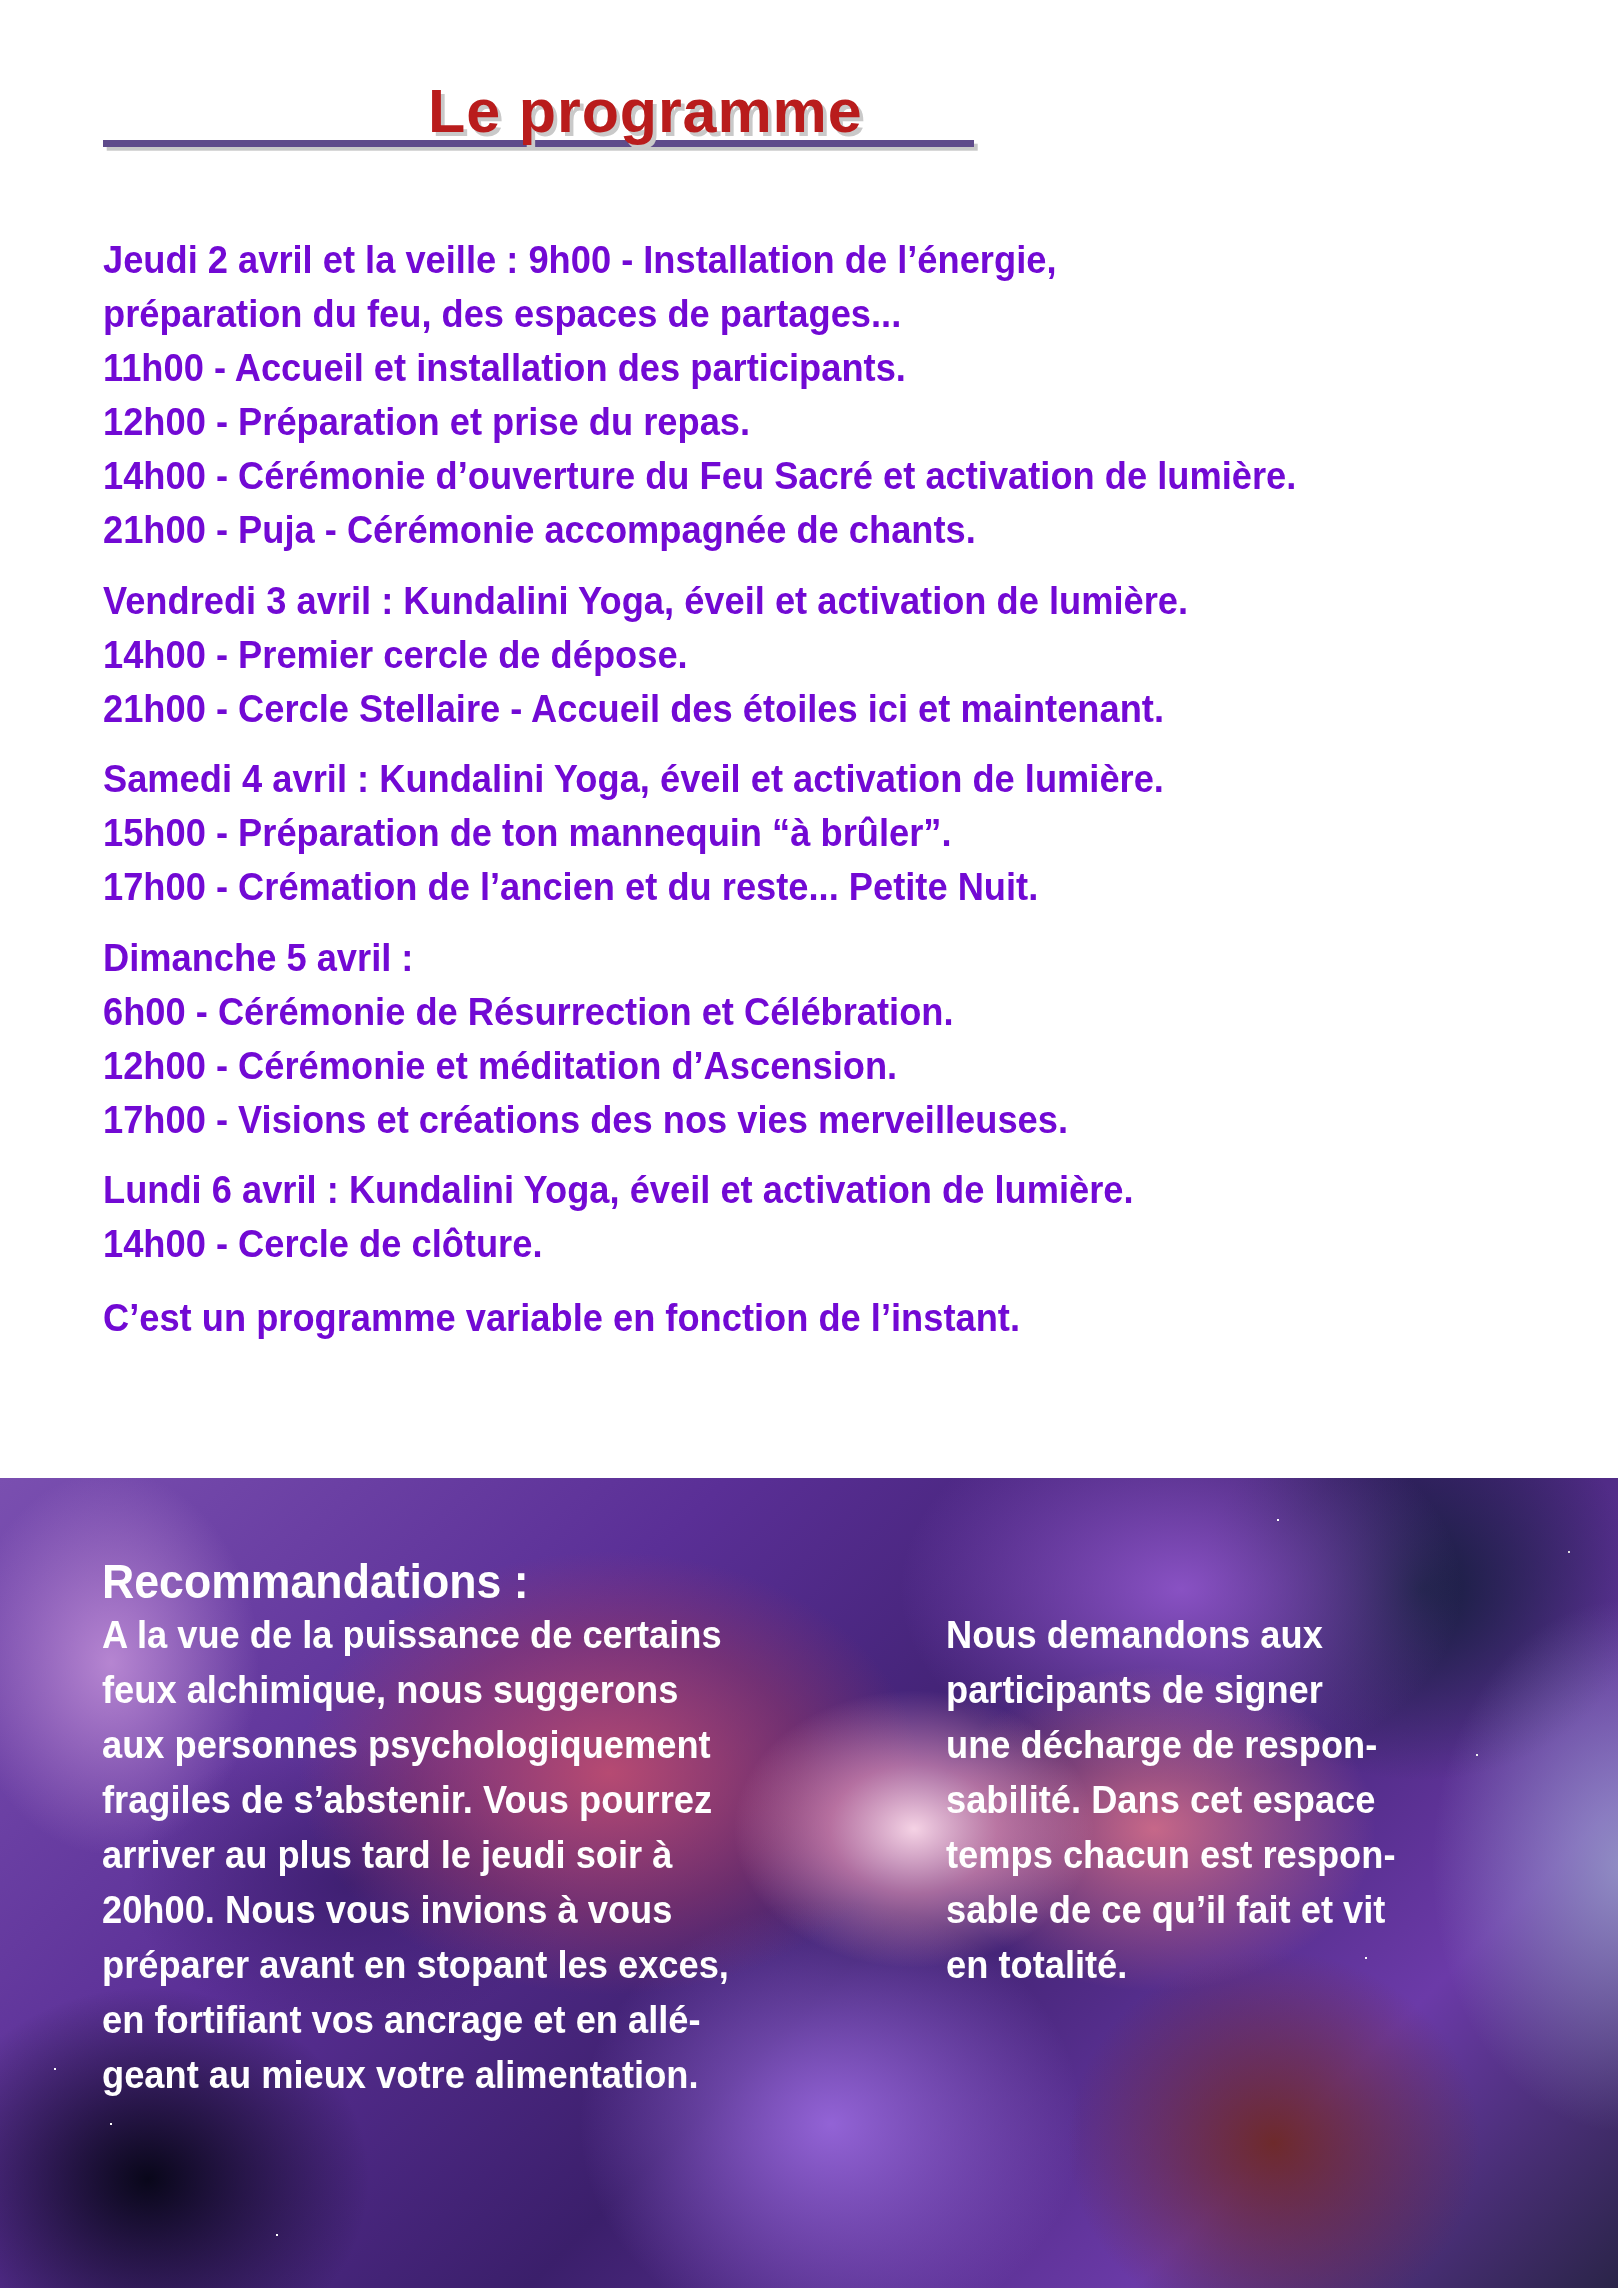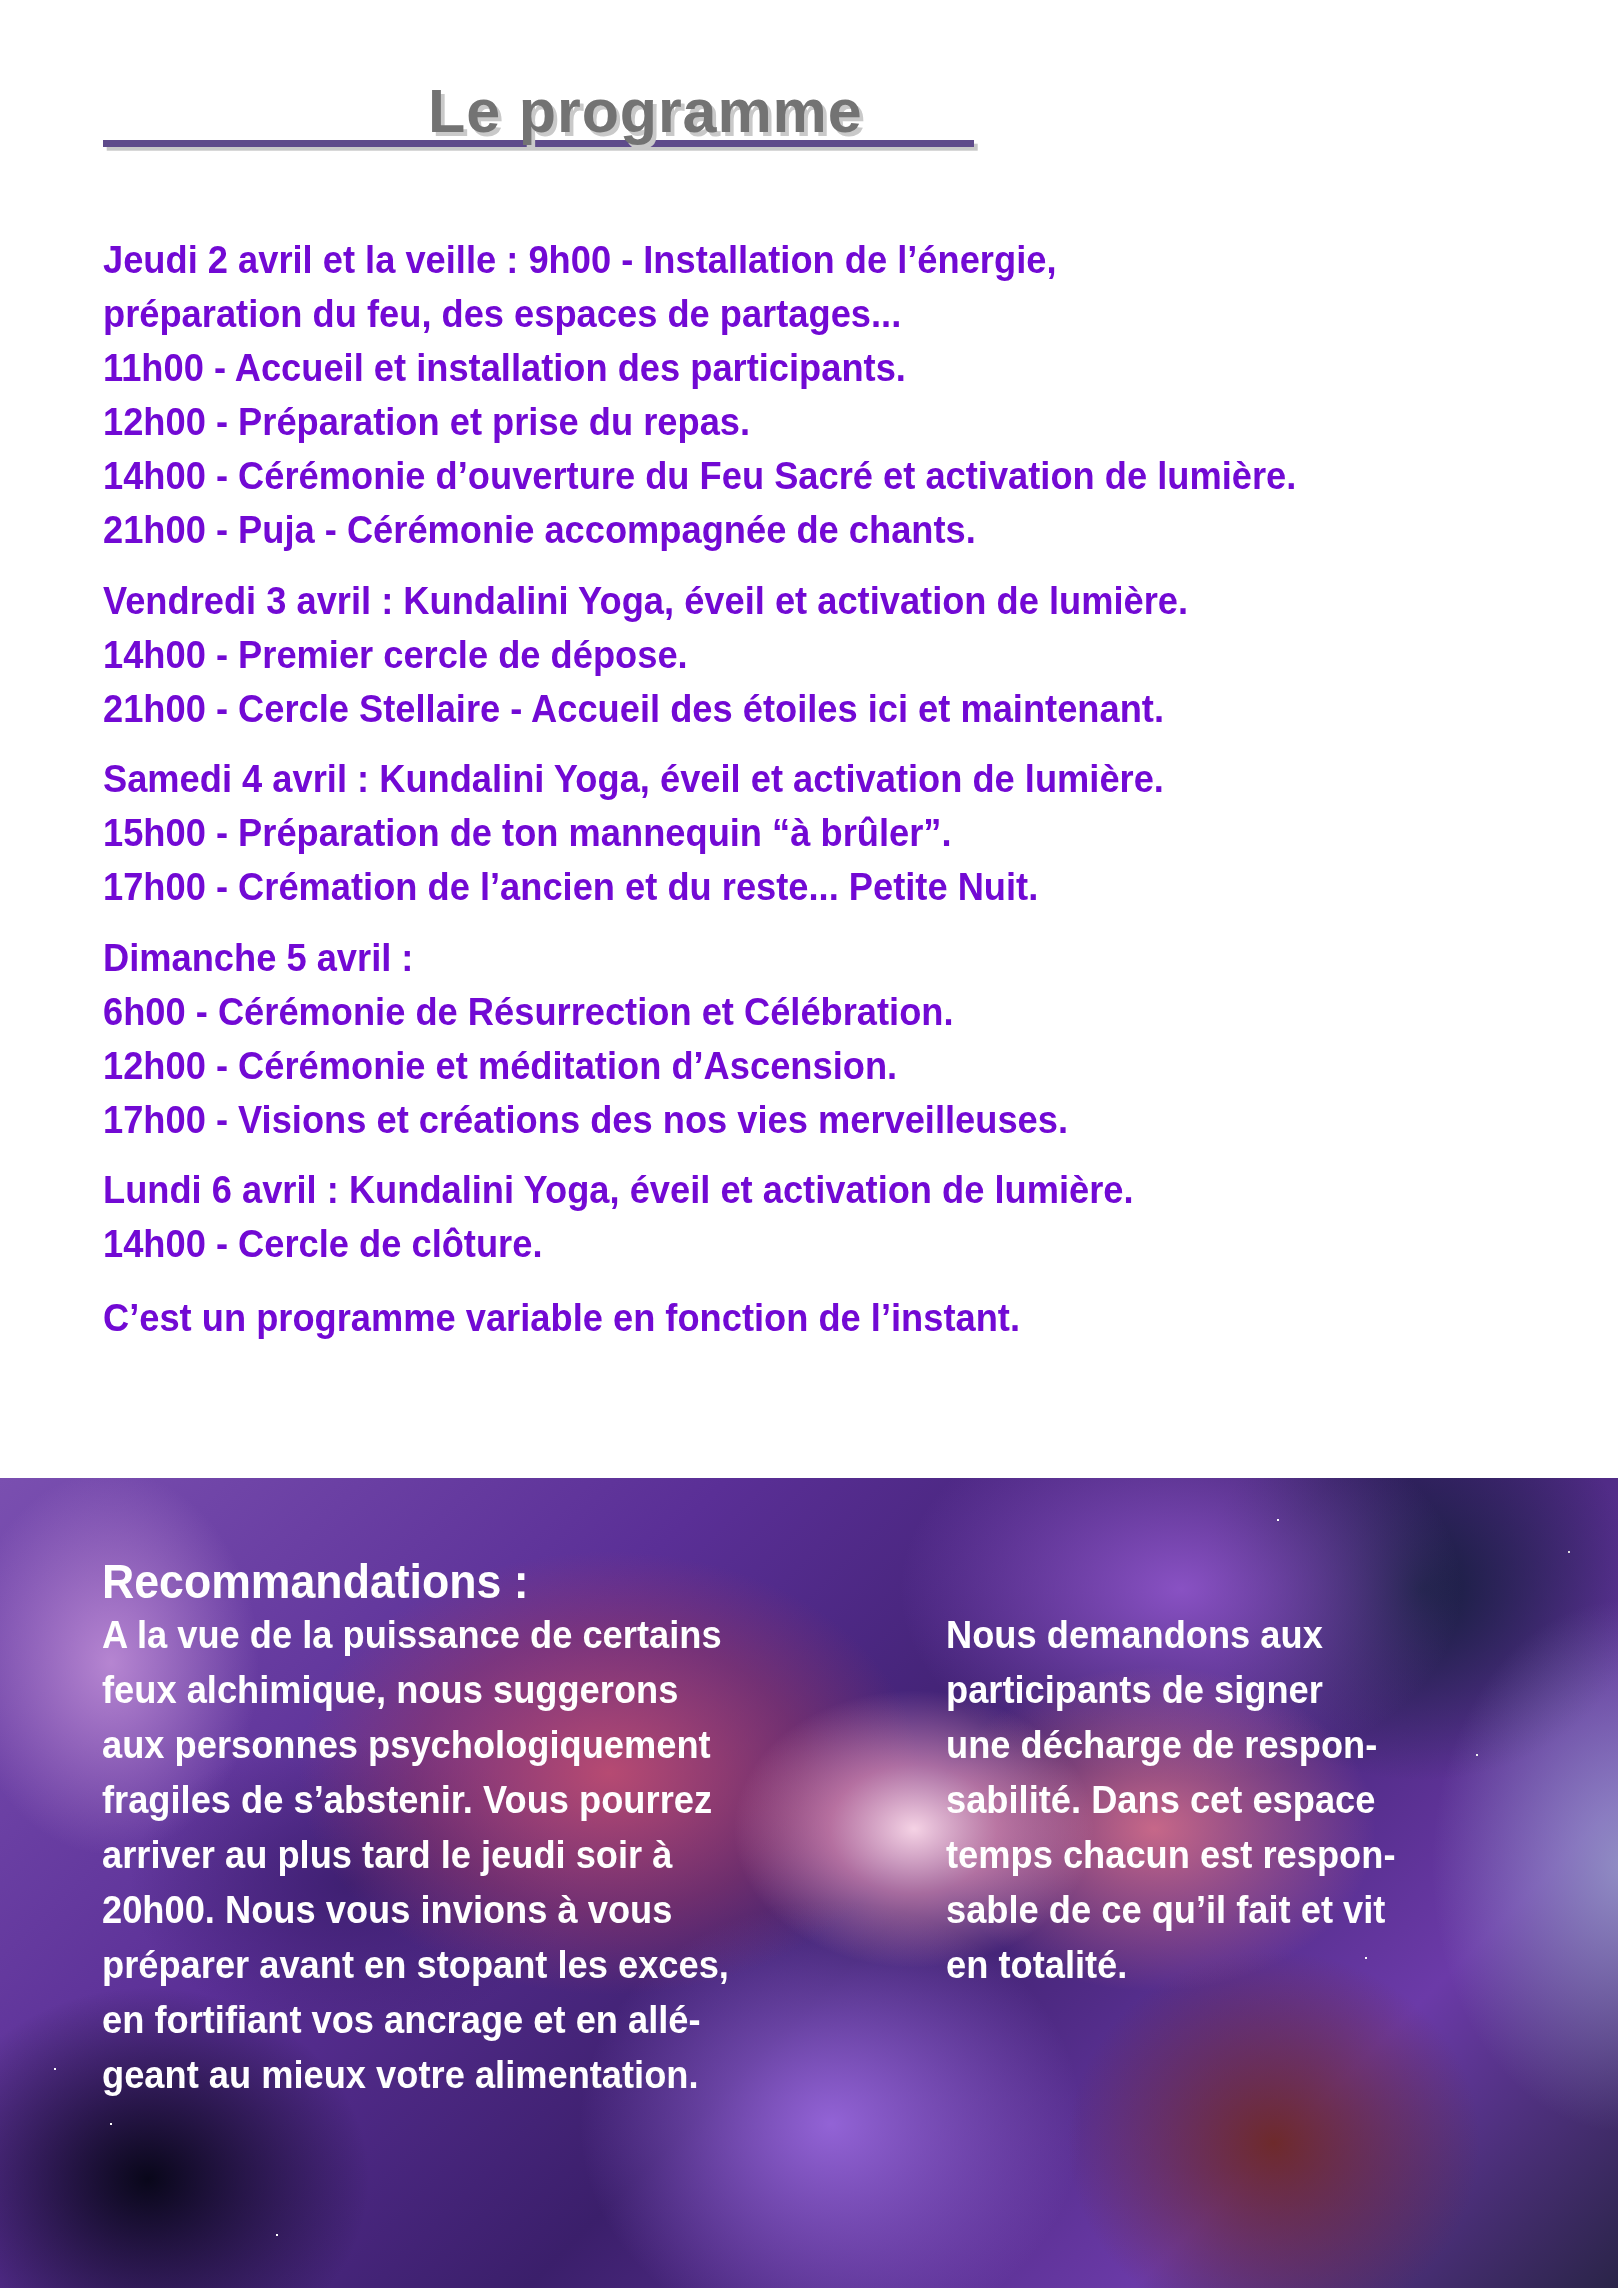--- a/index.html
+++ b/index.html
@@ -11,21 +11,21 @@
   .title-wrap {
     position:absolute; left:103px; top:72px; width:871px; height:76px;
   }
   .title-line {
     position:absolute; left:0; top:68px; width:871px; height:6.5px;
     background:#5f4b8b;
     box-shadow:3.7px 3.7px 0 #c8c8c8;
   }
   .title {
     position:absolute; left:325px; top:3.7px;
-    font-size:61px; font-weight:bold; color:#737373;
+    font-size:61px; font-weight:bold; color:#b91c1c;
     text-shadow:3.7px 3.7px 0 #c9c9c9;
     letter-spacing:0.9px;
     white-space:nowrap;
   }
   .program {
     position:absolute; left:103px; top:233px; width:1514px;
     color:#7209d4;
     font-size:39px; font-weight:bold;
     transform:scaleX(0.93); transform-origin:left top;
   }

